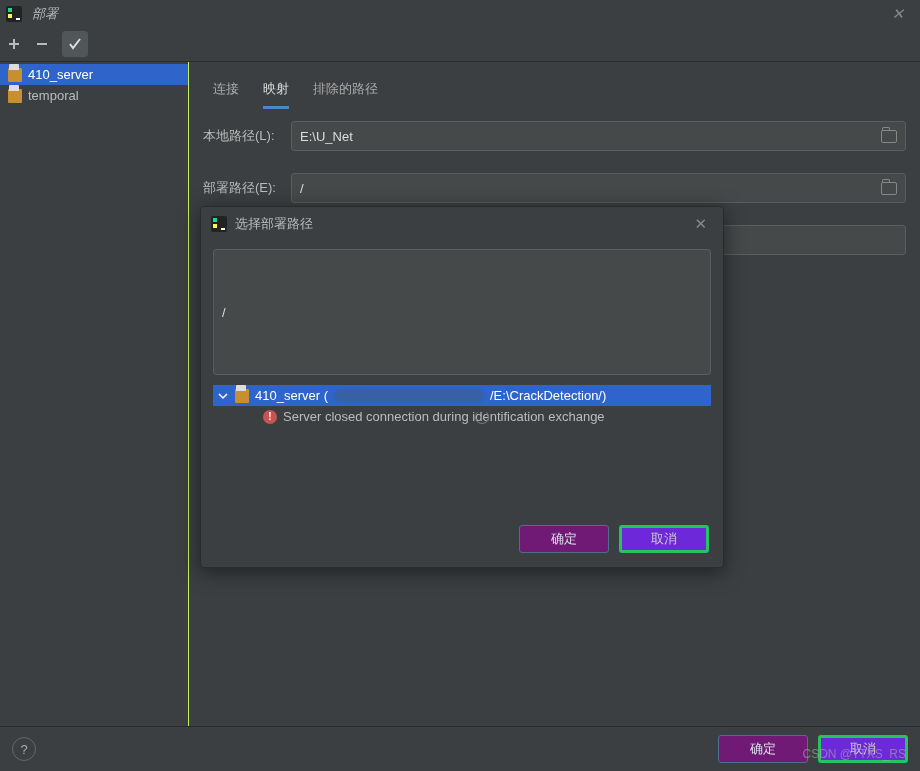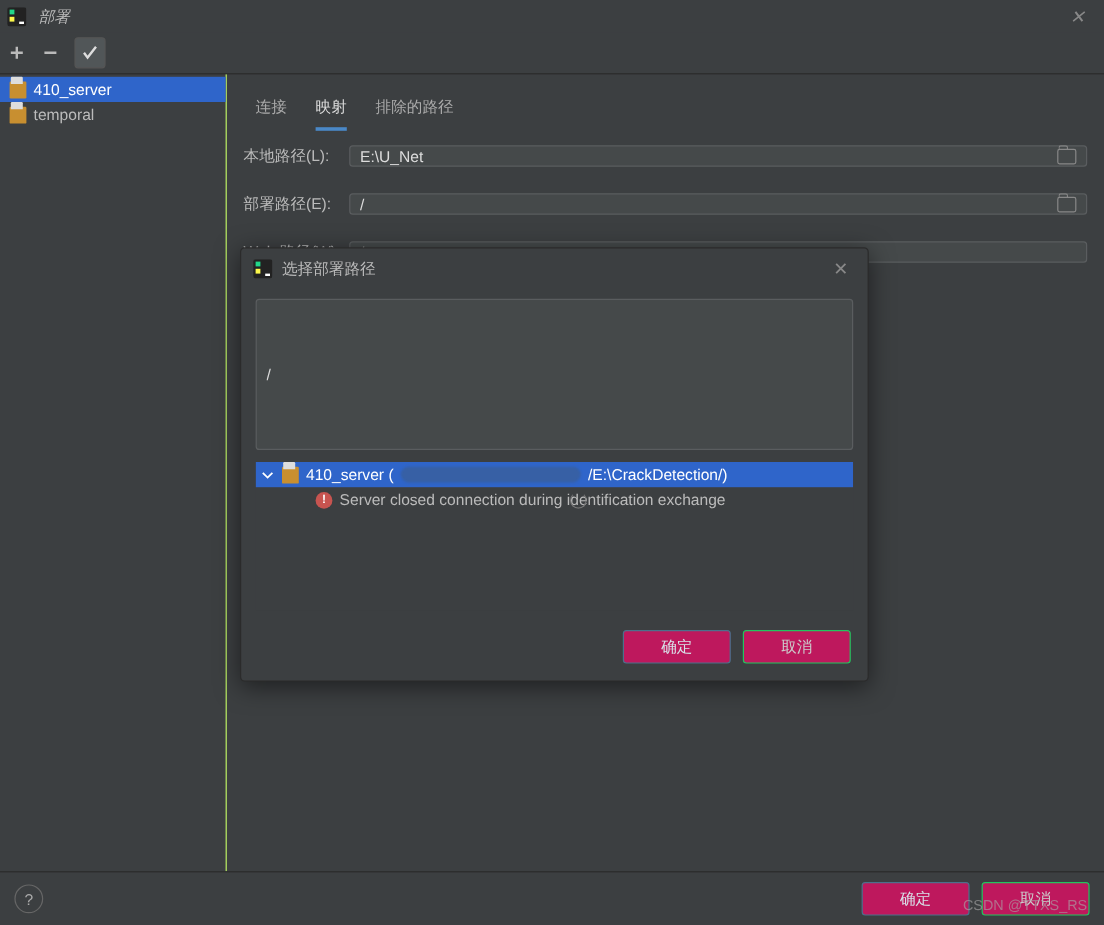--- a/index.html
+++ b/index.html
@@ -25,32 +25,32 @@
     .sftp-icon { width: 14px; height: 14px; background: #c88f30; border-radius: 1px; position: relative; flex-shrink: 0; }
     .sftp-icon::before { content: ""; position: absolute; top: -4px; left: 1px; width: 10px; height: 6px; background: #ddd; border-radius: 1px 1px 0 0; }
 
     .main { flex: 1; padding: 0 14px; position: relative; }
     .tabs { display: flex; gap: 24px; padding: 12px 10px 0; }
     .tab { padding: 6px 0 8px; cursor: pointer; color: #aaa; }
     .tab.active { color: #ddd; border-bottom: 3px solid #4a88c7; }
     .form-rows { margin-top: 12px; }
     .form-row { display: flex; align-items: center; margin-bottom: 22px; }
     .form-row label { width: 88px; }
-    .input-wrap { flex: 1; display: flex; align-items: center; background: #45494a; border: 1px solid #5a5d5f; border-radius: 3px; height: 18px; padding: 0 8px; }
+    .input-wrap { flex: 1; display: flex; align-items: center; background: #45494a; border: 1px solid #5a5d5f; border-radius: 3px; height: 30px; padding: 0 8px; }
     .input-wrap input { flex: 1; background: transparent; border: none; outline: none; color: #ddd; font-size: 13px; }
     .folder-ic { width: 16px; height: 13px; border: 1px solid #888; border-radius: 2px; position: relative; }
     .folder-ic::before { content: ""; position: absolute; top: -4px; left: 0; width: 6px; height: 3px; border: 1px solid #888; border-bottom: none; border-radius: 2px 2px 0 0; }
     .hint { color: #888; margin-top: 6px; font-size: 12px; }
 
     .bottom-bar { position: absolute; bottom: 0; left: 0; right: 0; height: 45px;
       display: flex; align-items: center; padding: 0 12px; border-top: 1px solid #2b2b2b; }
     .help-circle { width: 24px; height: 24px; border: 1px solid #666; border-radius: 50%; display: flex; align-items: center; justify-content: center; color: #aaa; cursor: pointer; }
     .btn { min-width: 90px; height: 28px; display: flex; align-items: center; justify-content: center; border-radius: 3px; cursor: pointer; font-size: 13px; }
-    .btn-primary { background: #be185d; border: 1px solid #4c708c; color: #d8e0e8; }
-    .btn-secondary { background: #be185d; border: 1px solid #22c55e; color: #ccc; }
+    .btn-primary { background: #701a75; border: 1px solid #4c708c; color: #d8e0e8; }
+    .btn-secondary { background: #6d28d9; border: 3px solid #22c55e; color: #ccc; }
 
     .overlay { position: absolute; left: 200px; top: 206px; width: 524px; height: 362px;
       background: #3c3f41; border: 1px solid #2b2b2b; border-radius: 4px; box-shadow: 0 4px 20px rgba(0,0,0,0.5);
       display: flex; flex-direction: column; }
     .ov-title { display: flex; align-items: center; padding: 6px 10px; }
     .ov-title .logo2 { width: 16px; height: 16px; margin-right: 8px; }
     .ov-close { margin-left: auto; color: #888; cursor: pointer; font-size: 15px; padding: 2px 6px; }
     .ov-input { margin: 8px 12px; }
     .ov-tree { flex: 1; margin: 2px 12px 6px; background: #3c3f41; overflow: hidden; }
     .tree-row { display: flex; align-items: center; padding: 3px 4px; gap: 6px; }

